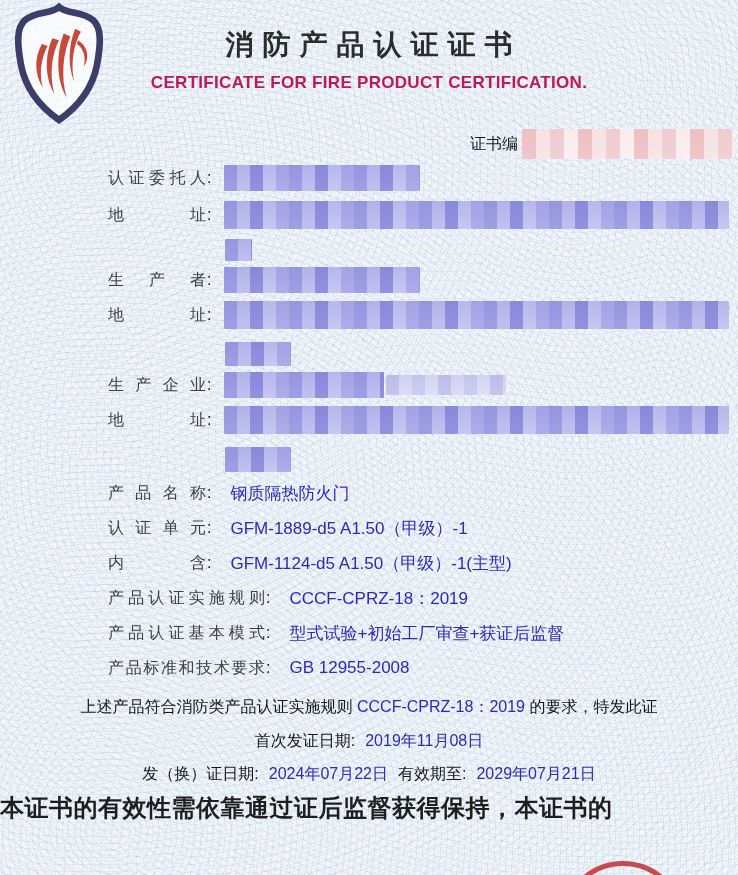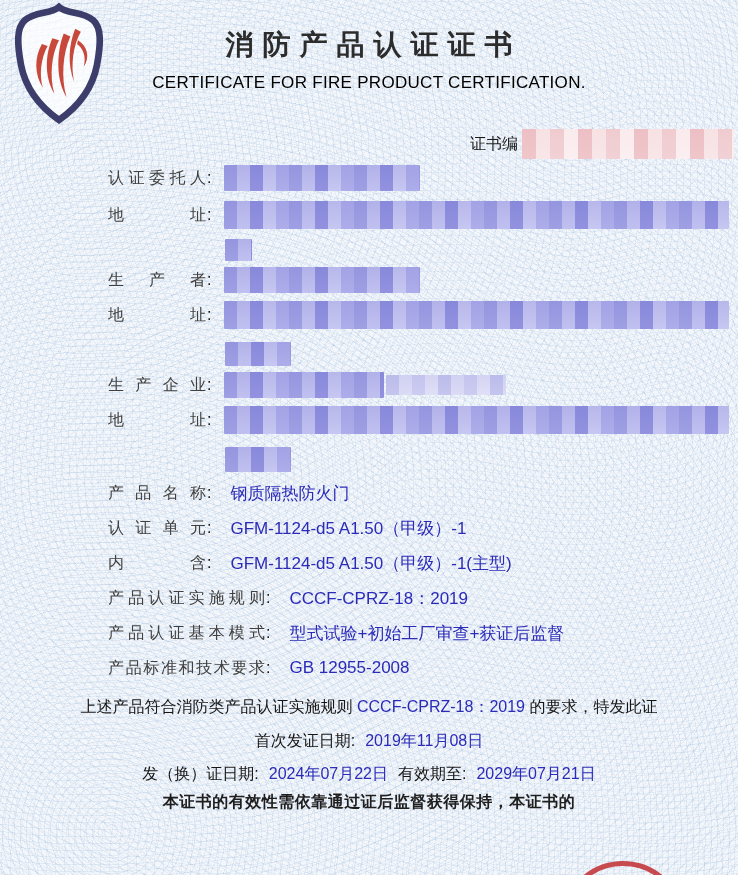--- a/index.html
+++ b/index.html
@@ -25,21 +25,21 @@
     pointer-events:none;
   }
   .logo{position:absolute;left:2px;top:0;width:114px;height:128px;}
   .title-cn{
     position:absolute;top:26px;left:0;right:0;text-align:center;
     font-size:28px;font-weight:700;letter-spacing:9px;color:#2c2c2c;
     text-indent:9px;
   }
   .title-en{
     position:absolute;top:73px;left:0;right:0;text-align:center;
-    font-size:17px;font-weight:400;letter-spacing:.3px;color:#000000;
+    font-size:17px;font-weight:700;letter-spacing:.3px;color:#be185d;
   }
   .certno-row{
     position:absolute;left:470px;top:128px;height:32px;
     display:flex;align-items:center;
     font-size:16px;color:#1a1a1a;
   }
   .row{
     position:absolute;left:108px;height:28px;
     display:flex;align-items:center;white-space:nowrap;
   }
@@ -72,22 +72,22 @@
       linear-gradient(#f2d8db,#f9ecee);
   }
   .wrap-blur{position:absolute;border-radius:1px;}
   .center-row{
     position:absolute;left:0;right:0;text-align:center;
     font-size:16px;color:#161616;white-space:nowrap;
   }
   .blue-inline{color:#2b2bb8;}
   .gap{display:inline-block;width:10px;}
   .footer-line{
-    position:absolute;left:0;right:0;text-align:center;
-    font-size:16px;font-weight:700;letter-spacing:.5px;color:#1e1e1e;white-space:nowrap;
+    position:absolute;left:0;right:0;text-align:left;
+    font-size:24px;font-weight:700;letter-spacing:.5px;color:#1e1e1e;white-space:nowrap;
   }
   .seal{
     position:absolute;left:561px;top:861px;width:114px;height:114px;
     border:5px solid rgba(193,45,48,.85);border-radius:50%;
     background:transparent;
   }
 </style>
 </head>
 <body>
 
@@ -154,21 +154,21 @@
 
   <div class="row" style="top:479px">
     <span class="lbl w-s">产品名称</span>
       <span class="colon">:</span>
     <span class="val">钢质隔热防火门</span>
   </div>
 
   <div class="row" style="top:514px">
     <span class="lbl w-s">认证单元</span>
       <span class="colon">:</span>
-    <span class="val">GFM-1124-d5 A1.50（甲级）-1</span>
+    <span class="val">GFM-1889-d5 A1.50（甲级）-1</span>
   </div>
 
   <div class="row" style="top:549px">
     <span class="lbl w-s">内含</span>
       <span class="colon">:</span>
     <span class="val">GFM-1124-d5 A1.50（甲级）-1(主型)</span>
   </div>
 
   <div class="row" style="top:584px">
     <span class="lbl w-l">产品认证实施规则</span>

